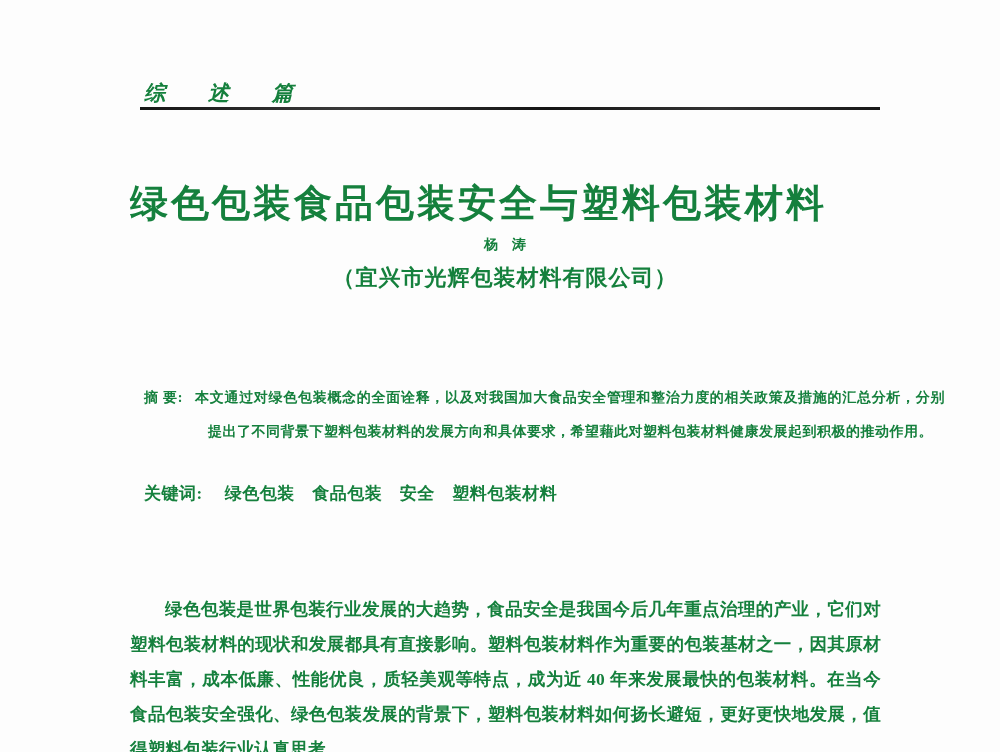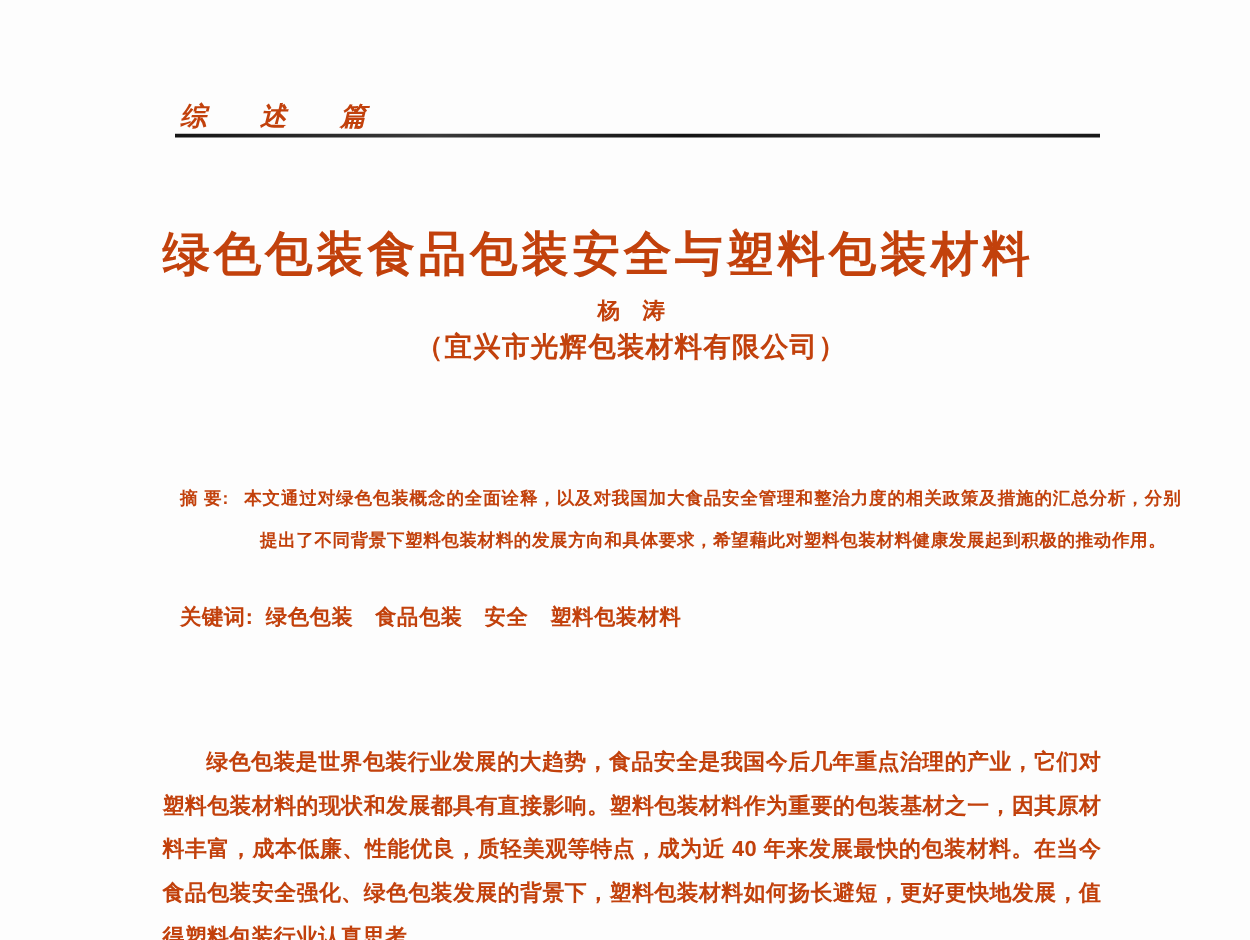--- a/index.html
+++ b/index.html
@@ -5,22 +5,22 @@
   html, body {
     margin: 0;
     padding: 0;
     background: #ffffff;
   }
   .page {
     position: relative;
     width: 1000px;
     height: 752px;
     background: #fdfdfd;
-    color: #c2410c;
-    font-family: Liberation Sans, sans-serif;
+    color: #15803d;
+    font-family: Liberation Serif, serif;
     overflow: hidden;
   }
   .section-header {
     position: absolute;
     left: 144px;
     top: 79px;
     font-size: 21px;
     font-weight: 600;
     letter-spacing: 11px;
     white-space: nowrap;
@@ -44,21 +44,21 @@
     font-weight: bold;
     letter-spacing: 3px;
     white-space: nowrap;
   }
   .author {
     position: absolute;
     left: 130px;
     top: 236px;
     width: 750px;
     text-align: center;
-    font-size: 18px;
+    font-size: 14px;
     font-weight: bold;
   }
   .affiliation {
     position: absolute;
     left: 130px;
     top: 263px;
     width: 750px;
     text-align: center;
     font-size: 22px;
     font-weight: bold;
@@ -86,21 +86,21 @@
     left: 144px;
     top: 482px;
     width: 737px;
     margin: 0;
     font-size: 17px;
     font-weight: bold;
     letter-spacing: 0.5px;
     white-space: nowrap;
   }
   .keywords .label {
-    margin-right: 10px;
+    margin-right: 22px;
     text-align: right;
   }
   .body-text {
     position: absolute;
     left: 130px;
     top: 592px;
     width: 751px;
     margin: 0;
     font-size: 17.5px;
     font-weight: 600;

